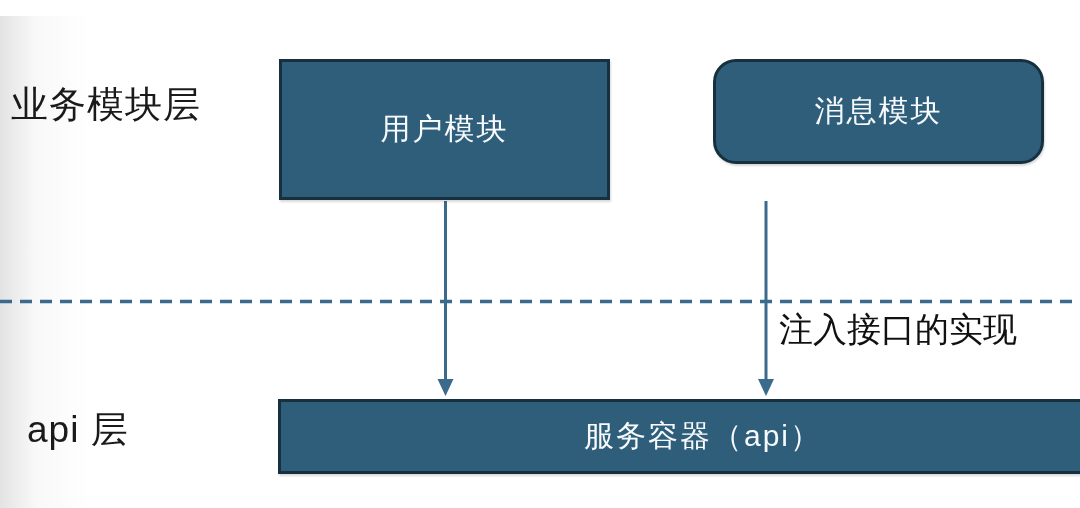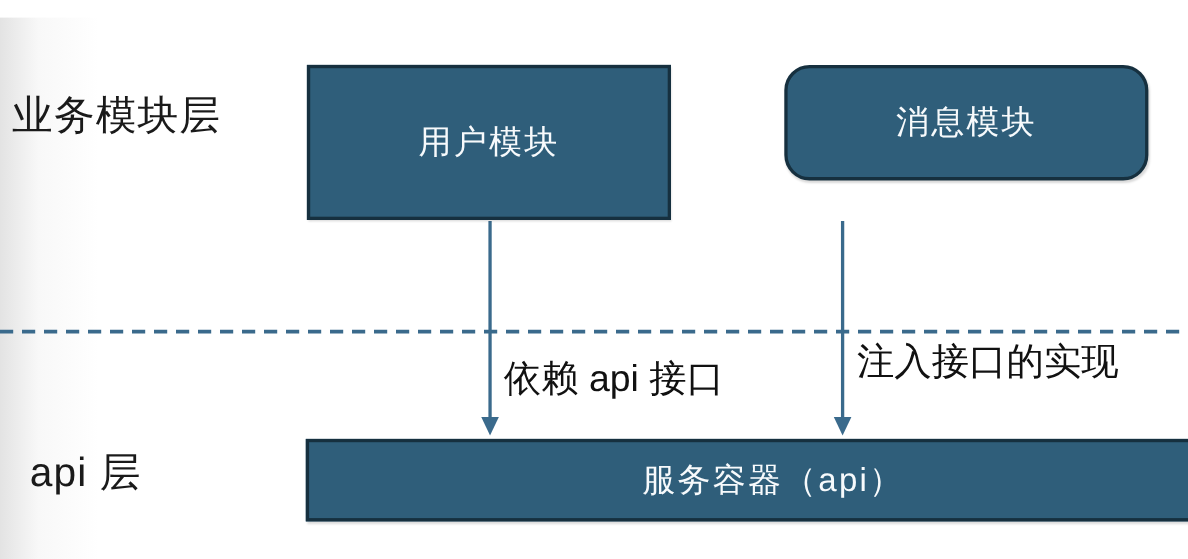--- a/index.html
+++ b/index.html
@@ -91,17 +91,16 @@
       <polygon class="head" points="766,380 758,363 774,363"></polygon>
     </g>
   </svg>
 
   <div class="node node-user">用户模块</div>
 
   <div class="node node-message">消息模块</div>
 
   <div class="node node-service">服务容器（api）</div>
 
-  <div class="edge-label depends">依赖 api 接口</div>
 
   <div class="edge-label inject">注入接口的实现</div>
 
 </div>
 
 </body></html>

